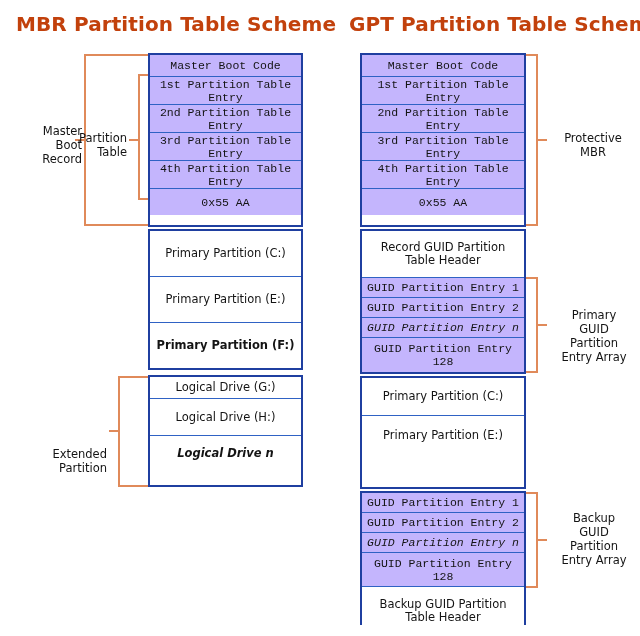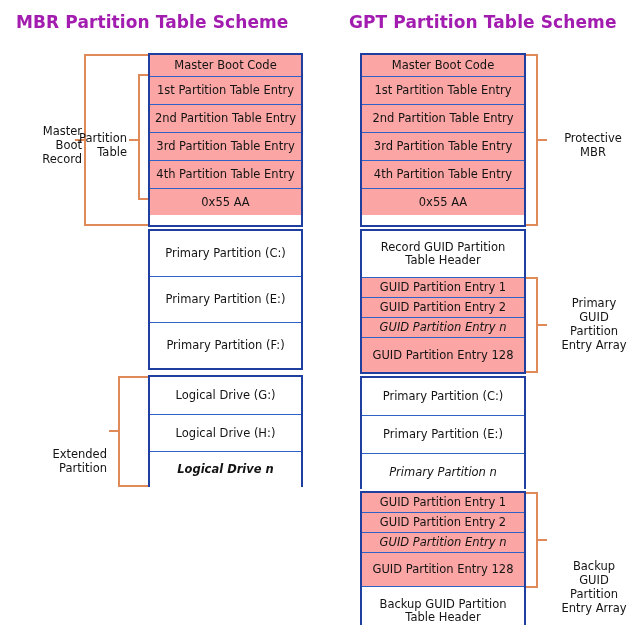--- a/index.html
+++ b/index.html
@@ -9,23 +9,23 @@
     font-family:"DejaVu Sans","Liberation Sans",sans-serif;
     color:#1a1a1a;
     position:relative;
     overflow:hidden;
   }
   .stage{position:absolute;left:0;top:0;width:640px;height:636px;}
 
   
   .title{
     position:absolute;
-    font-size:17px;
+    font-size:20px;
     font-weight:bold;
-    color:#a21caf;
+    color:#c2410c;
     letter-spacing:.1px;
     white-space:nowrap;
   }
   #title-mbr{left:16px;top:12px;}
   #title-gpt{left:349px;top:12px;}
 
   
   .group{
     position:absolute;
     box-sizing:border-box;
@@ -38,21 +38,21 @@
     display:flex;
     align-items:center;
     justify-content:center;
     text-align:center;
     font-size:11.5px;
     line-height:13px;
     padding:0 3px;
     color:#141414;
   }
   .row:last-child{border-bottom:none;}
-  .row.blue{background:#fca5a5;}
+  .row.blue{background:#c4b5fd;font-family:Liberation Mono, monospace;}
   .row.white{background:#ffffff;}
   .row span{display:block;}
   .ital{font-style:italic;}
 
   
   .bracket{
     position:absolute;
     box-sizing:border-box;
     border:2px solid #e08a5a;
     pointer-events:none;
@@ -108,27 +108,27 @@
       </div>
   </div>
 
   <div class="group" style="left:148px;top:229px;width:155px;height:141px;">
     <div class="row white" style="height:46px;">
         <span>Primary Partition (C:)</span>
       </div>
     <div class="row white" style="height:46px;">
         <span>Primary Partition (E:)</span>
       </div>
-    <div class="row white" style="height:45px;">
+    <div class="row white" style="height:45px;font-weight:bold;">
         <span>Primary Partition (F:)</span>
       </div>
   </div>
 
   <div class="group" style="left:148px;top:375px;width:155px;height:112px;">
-    <div class="row white" style="height:38px;">
+    <div class="row white" style="height:22px;">
         <span>Logical Drive (G:)</span>
       </div>
     <div class="row white" style="height:37px;align-items:center;">
         <span>Logical Drive (H:)</span>
       </div>
     <div class="row white ital" style="height:35px;font-weight:bold;">
         <span>Logical Drive n</span>
       </div>
   </div>
 
@@ -187,23 +187,20 @@
       </div>
   </div>
 
   <div class="group" style="left:360px;top:376px;width:166px;height:113px;">
     <div class="row white" style="height:38px;">
         <span>Primary Partition (C:)</span>
       </div>
     <div class="row white" style="height:38px;">
         <span>Primary Partition (E:)</span>
       </div>
-    <div class="row white ital" style="height:36px;">
-        <span>Primary Partition n</span>
-      </div>
   </div>
 
   <div class="group" style="left:360px;top:491px;width:166px;height:134px;">
     <div class="row blue" style="height:20px;">
         <span>GUID Partition Entry 1</span>
       </div>
     <div class="row blue" style="height:20px;">
         <span>GUID Partition Entry 2</span>
       </div>
     <div class="row blue ital" style="height:20px;">
@@ -217,25 +214,25 @@
       </div>
   </div>
 
   <div class="bracket right" style="left:526px;top:54px;width:12px;height:172px;"></div>
   <div class="tick" style="left:538px;top:139px;"></div>
   <div class="blabel l-align" style="left:549px;top:131px;width:88px;">Protective
 MBR</div>
 
   <div class="bracket right" style="left:526px;top:277px;width:12px;height:96px;"></div>
   <div class="tick" style="left:538px;top:324px;"></div>
-  <div class="blabel l-align" style="left:549px;top:296px;width:90px;">Primary
+  <div class="blabel l-align" style="left:549px;top:308px;width:90px;">Primary
 GUID
 Partition
 Entry Array</div>
 
   <div class="bracket right" style="left:526px;top:492px;width:12px;height:96px;"></div>
   <div class="tick" style="left:538px;top:539px;"></div>
-  <div class="blabel l-align" style="left:549px;top:511px;width:90px;margin-top:48px;">Backup
+  <div class="blabel l-align" style="left:549px;top:511px;width:90px;">Backup
 GUID
 Partition
 Entry Array</div>
 
 </div>
 
 </body></html>

